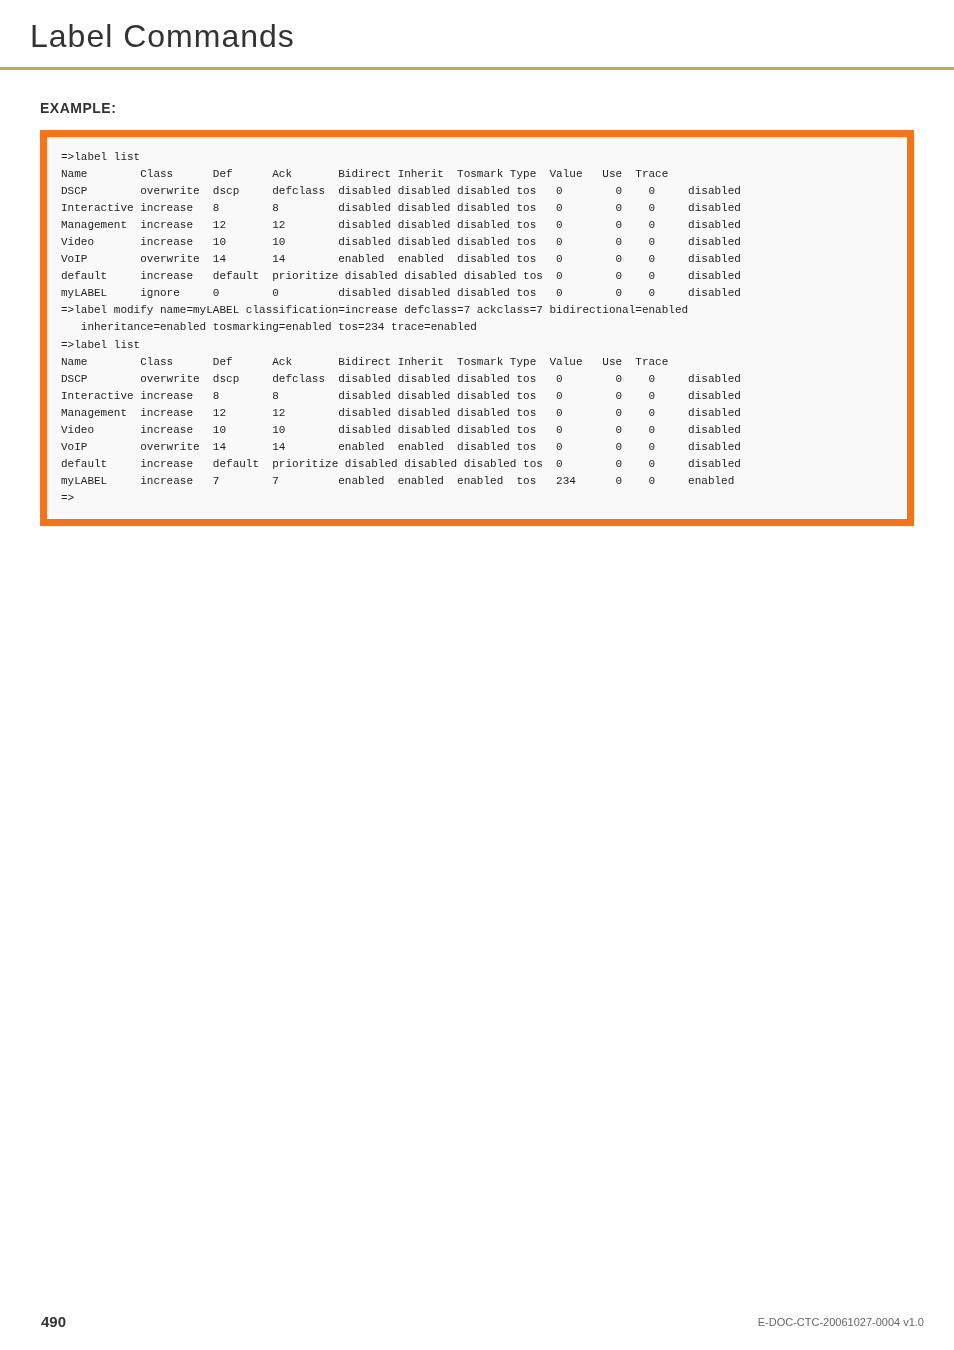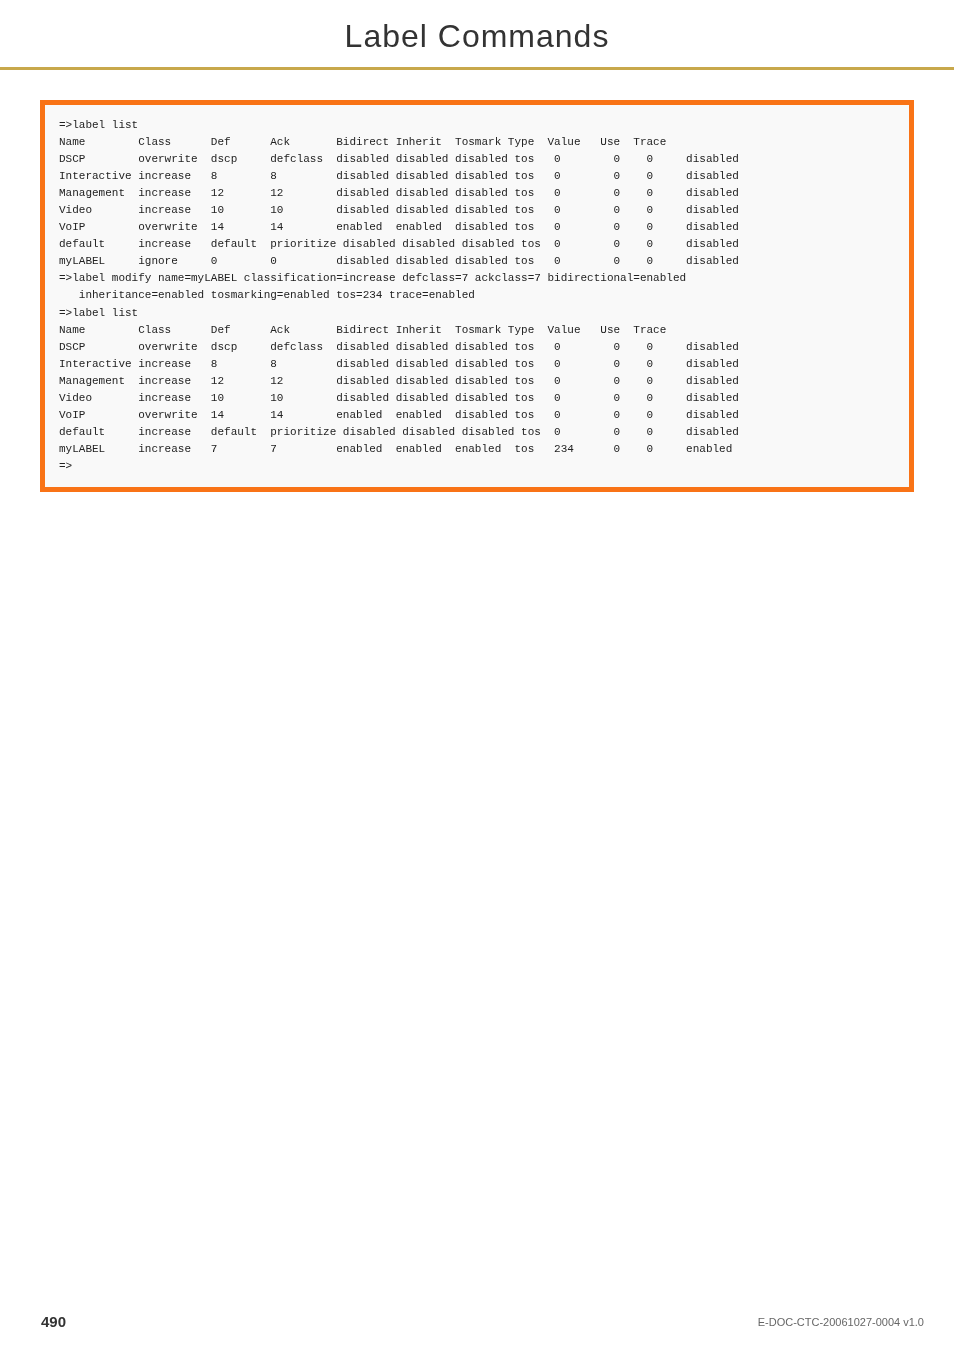--- a/index.html
+++ b/index.html
@@ -9,21 +9,21 @@
       width: 954px;
       min-height: 1350px;
       position: relative;
     }
 
     
     .page-header {
       background: #ffffff;
       border-bottom: 3px solid #c8a84b;
       padding: 18px 30px 12px 30px;
-      text-align: center;
+      text-align: left;
     }
     .page-title {
       font-size: 32px;
       font-weight: 300;
       color: #333333;
       letter-spacing: 1px;
     }
 
     
     .page-content {
@@ -33,21 +33,21 @@
     .example-label {
       font-size: 14px;
       font-weight: bold;
       color: #333333;
       margin-bottom: 14px;
       letter-spacing: 0.5px;
     }
 
     
     .code-box {
-      border: 5px solid #f97316;
+      border: 7px solid #f97316;
       background: #f9f9f9;
       padding: 12px 14px;
       font-family: 'Courier New', Courier, monospace;
       font-size: 11px;
       line-height: 1.55;
       color: #222222;
       white-space: pre;
       overflow-x: auto;
     }
 
@@ -73,20 +73,21 @@
     }
   </style>
 </head>
 <body>
 
 <div class="page-header">
   <span class="page-title">Label Commands</span>
 </div>
 
 <div class="page-content">
+  <div class="example-label">EXAMPLE:</div>
   <div class="code-box">=&gt;label list
 Name        Class      Def      Ack       Bidirect Inherit  Tosmark Type  Value   Use  Trace
 DSCP        overwrite  dscp     defclass  disabled disabled disabled tos   0        0    0     disabled
 Interactive increase   8        8         disabled disabled disabled tos   0        0    0     disabled
 Management  increase   12       12        disabled disabled disabled tos   0        0    0     disabled
 Video       increase   10       10        disabled disabled disabled tos   0        0    0     disabled
 VoIP        overwrite  14       14        enabled  enabled  disabled tos   0        0    0     disabled
 default     increase   default  prioritize disabled disabled disabled tos  0        0    0     disabled
 myLABEL     ignore     0        0         disabled disabled disabled tos   0        0    0     disabled
 =&gt;label modify name=myLABEL classification=increase defclass=7 ackclass=7 bidirectional=enabled

